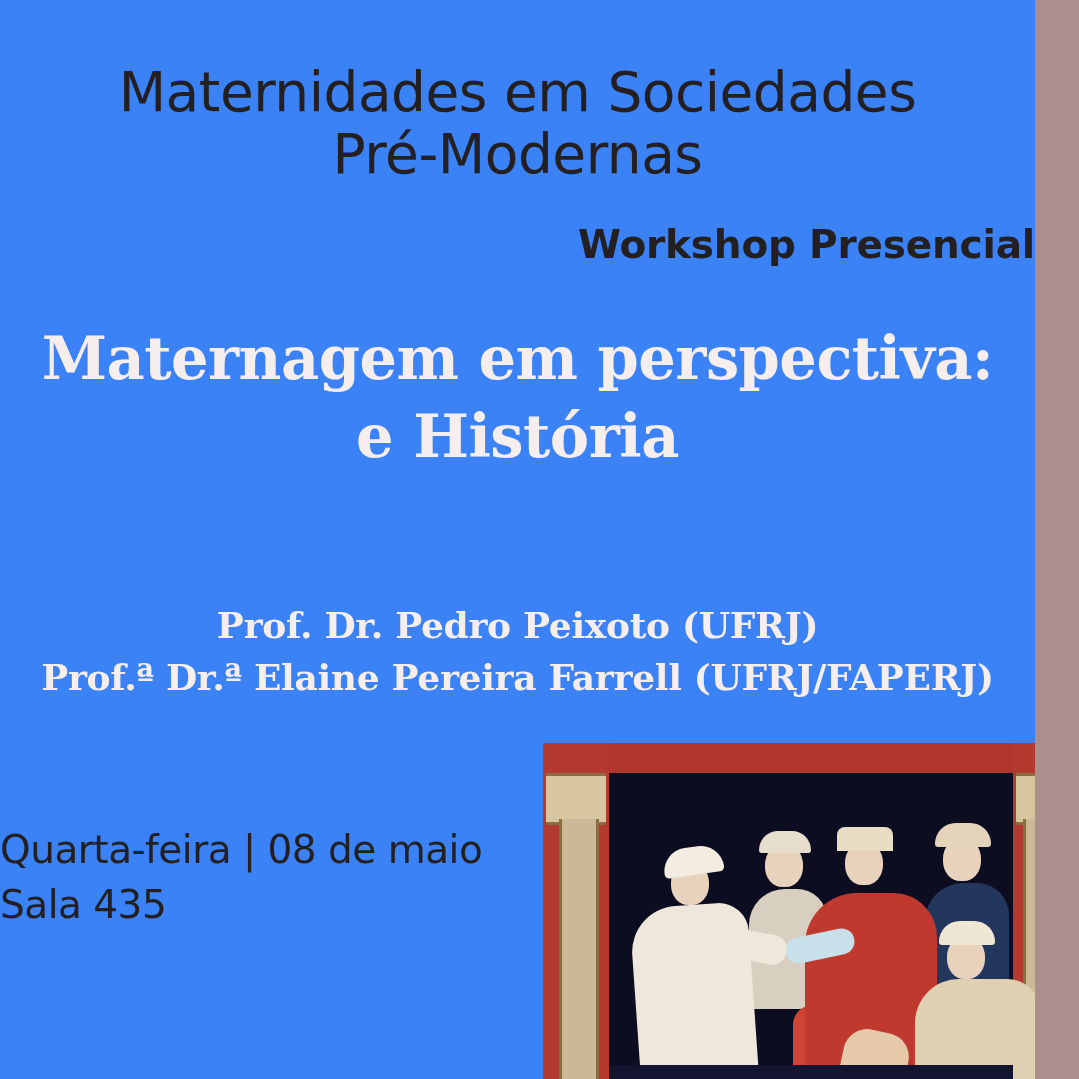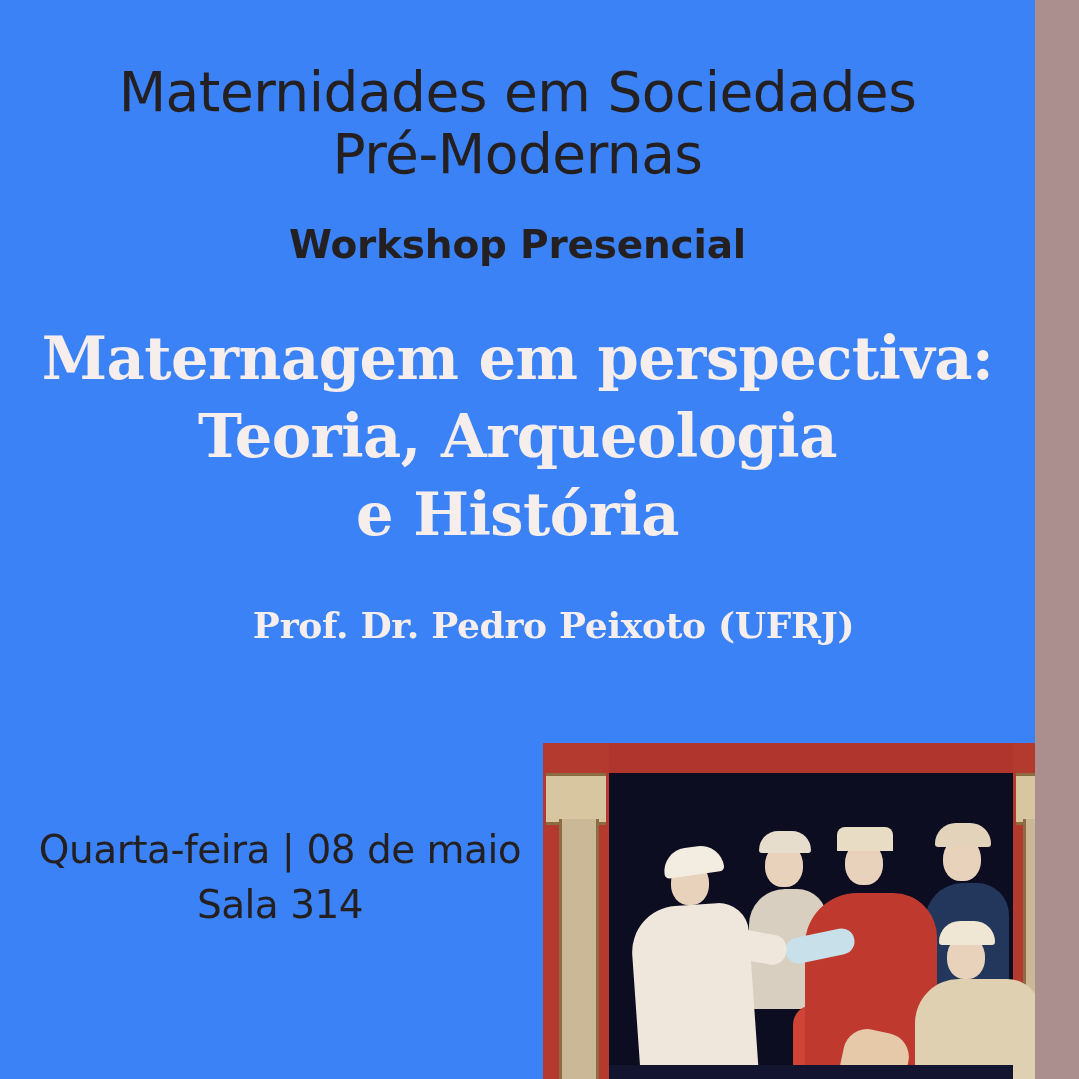--- a/index.html
+++ b/index.html
@@ -37,21 +37,21 @@
   }
   .series-title .line2 {
     display: block;
   }
 
   .subtitle {
     position: absolute;
     top: 222px;
     left: 0;
     width: 100%;
-    text-align: center;
+    text-align: right;
     color: #241f20;
     font-family: "DejaVu Sans", sans-serif;
     font-size: 39px;
     font-weight: 700;
     letter-spacing: -0.2px;
   }
 
   
   .main-title {
     position: absolute;
@@ -77,33 +77,32 @@
     top: 600px;
     left: 0;
     width: 100%;
     text-align: center;
     color: #f6eeec;
     font-family: "DejaVu Serif", serif;
     font-weight: 700;
     font-size: 36px;
     line-height: 1.44;
     letter-spacing: -0.3px;
-    margin-left: 36px;
   }
   .speakers span {
     display: block;
   }
 
   
   .details {
     position: absolute;
     top: 822px;
     left: 0;
     width: 560px;
-    text-align: center;
+    text-align: left;
     color: #241f20;
     font-family: "DejaVu Sans", sans-serif;
     font-size: 39px;
     line-height: 1.42;
     font-weight: 400;
     letter-spacing: -0.5px;
   }
   .details span {
     display: block;
   }
@@ -304,31 +303,31 @@
 
   <div class="series-title">
     <span>Maternidades em Sociedades</span>
     <span class="line2">Pré-Modernas</span>
   </div>
 
   <div class="subtitle">Workshop Presencial</div>
 
   <div class="main-title">
     <span>Maternagem em perspectiva:</span>
-    <span>Teoria, Arqueologia</span>
     <span>e História</span>
   </div>
 
   <div class="speakers">
     <span>Prof. Dr. Pedro Peixoto (UFRJ)</span>
+    <span>Prof.ª Dr.ª Elaine Pereira Farrell (UFRJ/FAPERJ)</span>
   </div>
 
   <div class="details">
     <span>Quarta-feira | 08 de maio</span>
-    <span>Sala 314</span>
+    <span>Sala 435</span>
   </div>
 
   <div class="illustration">
     <div class="ill-bg"></div>
     <div class="ill-top-band"></div>
 
     <div class="ill-arch-left"></div>
     <div class="ill-arch-right"></div>
     <div class="col-cap left"></div>
     <div class="col-cap right"></div>

